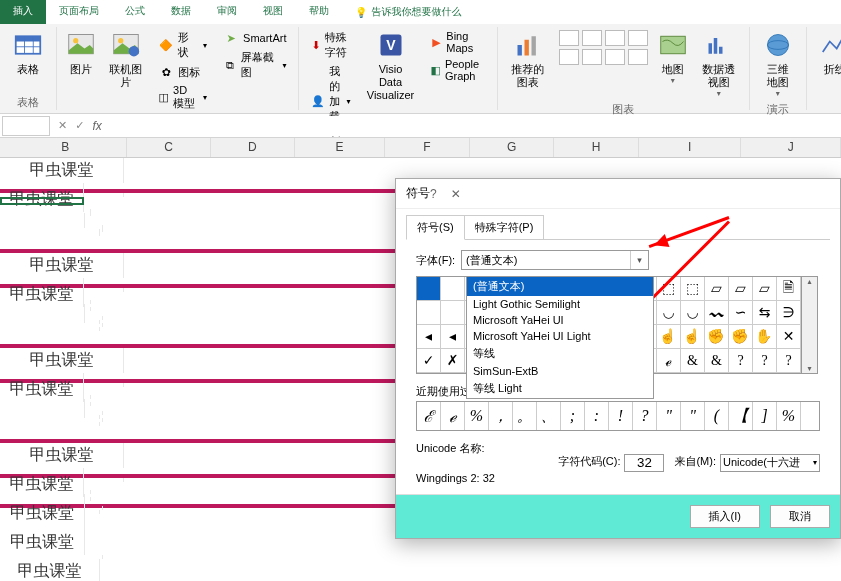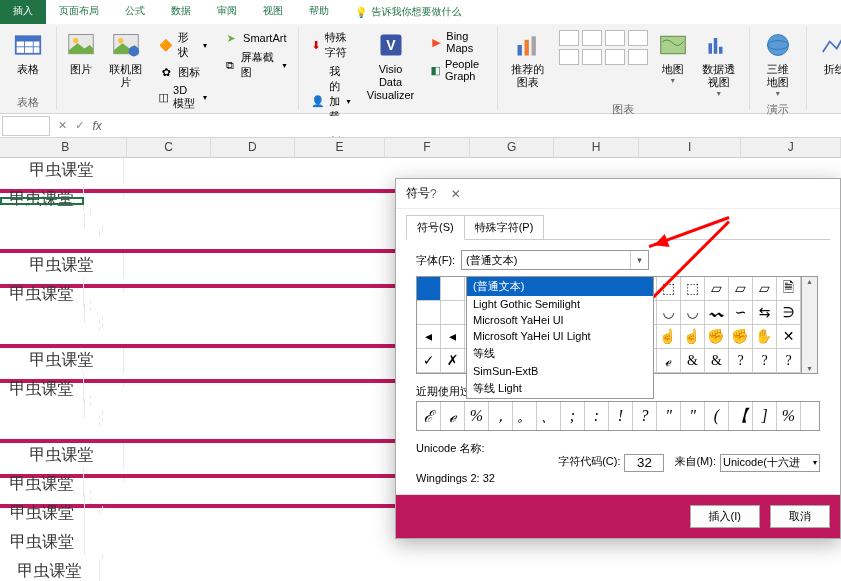--- a/index.html
+++ b/index.html
@@ -87,21 +87,21 @@
     .sym-scroll { width: 16px; border: 1px solid #999; border-left: none; display: flex; flex-direction: column; justify-content: space-between; align-items: center; background: #f0f0f0; font-size: 8px; color: #666; }
 
     .recent-lbl { font-size: 11px; margin-top: 10px; }
     .recent-grid { display: grid; grid-template-columns: repeat(16, 24px); grid-auto-rows: 28px; border: 1px solid #999; margin-top: 2px; }
     .rec-cell { border-right: 1px solid #ccc; display: flex; align-items: center; justify-content: center; font-size: 16px; font-family: serif; font-style: italic; }
 
     .code-row { display: flex; align-items: center; justify-content: space-between; font-size: 11px; margin-top: 10px; }
     .code-input { width: 40px; height: 18px; border: 1px solid #999; text-align: center; }
     .from-combo { width: 100px; height: 18px; border: 1px solid #999; padding: 0 2px; font-size: 11px; display: flex; align-items: center; justify-content: space-between; }
 
-    .dialog-footer { display: flex; justify-content: flex-end; gap: 10px; padding: 10px; background: #be185d; border-top: 1px solid #ddd; }
+    .dialog-footer { display: flex; justify-content: flex-end; gap: 10px; padding: 10px; background: #5eead4; border-top: 1px solid #ddd; }
     .dlg-btn { padding: 3px 18px; border: 1px solid #aaa; background: #fdfdfd; font-size: 11px; cursor: pointer; }
 
     
     .arrow-line { position: absolute; height: 3px; background: #f00; transform-origin: 0 50%; }
     .arrow-line::after { content: ''; position: absolute; right: -2px; top: -6px; border: 7px solid transparent; border-left: 14px solid #f00; }
 
     .icon-svg { width: 28px; height: 28px; }
   </style>
 </head>
 <body>

